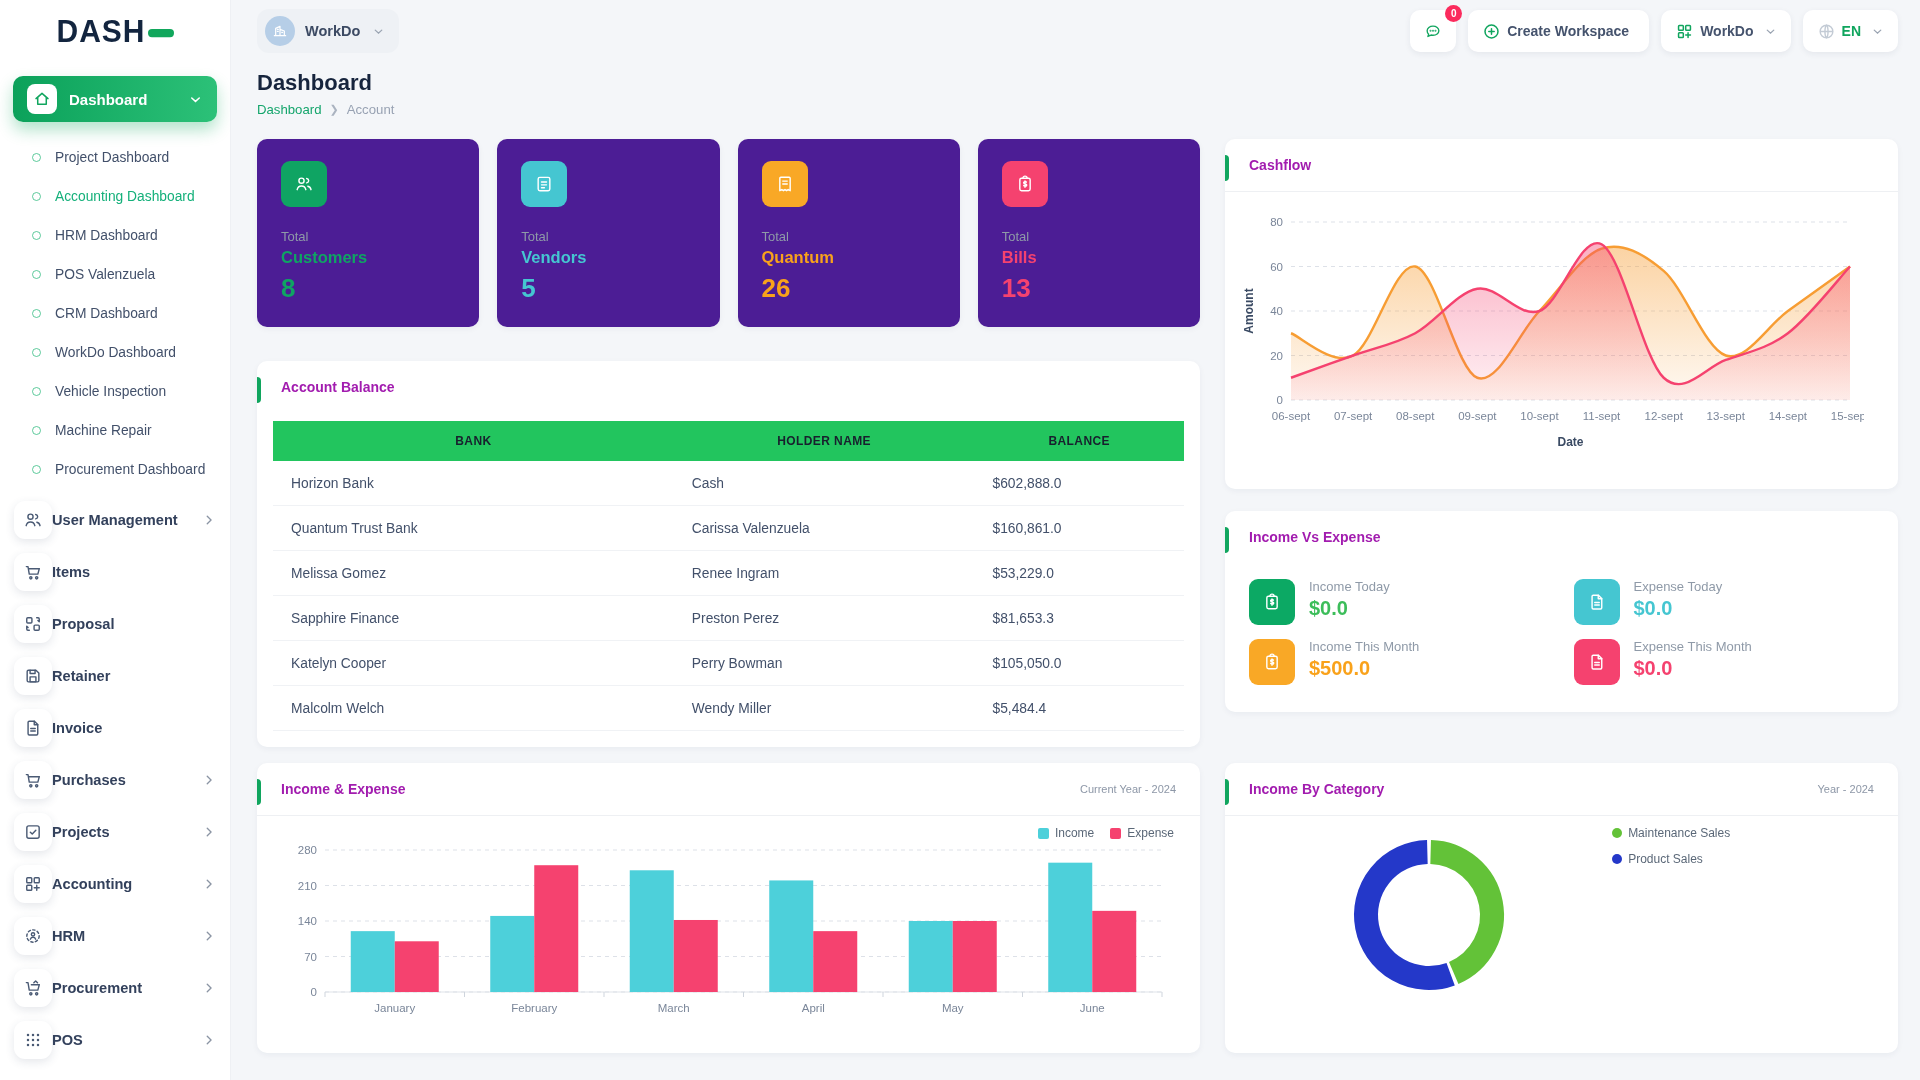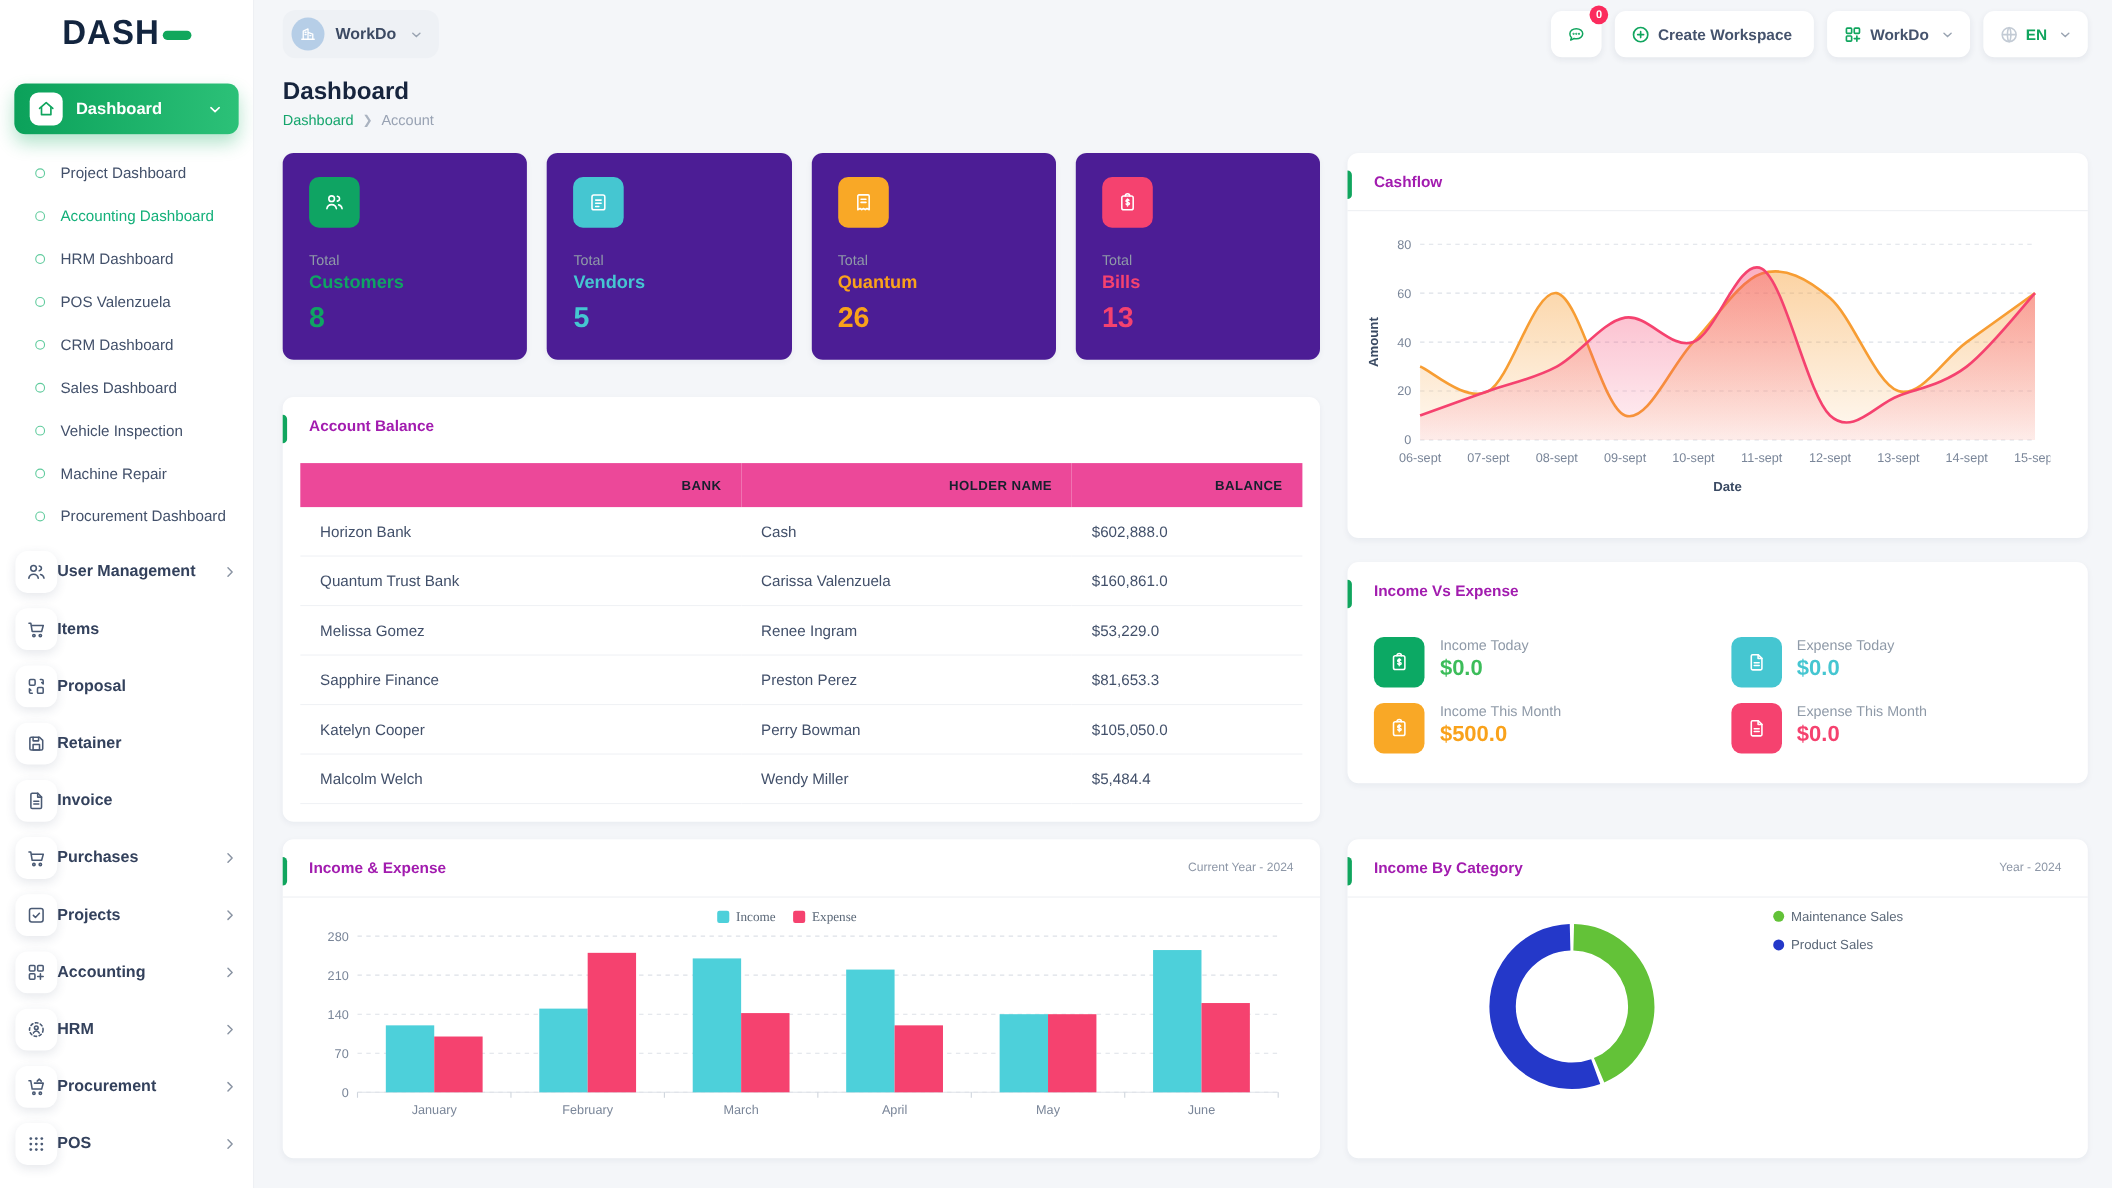--- a/index.html
+++ b/index.html
@@ -63,27 +63,27 @@
   .stat-card { background:#4c1d95; border-radius:10px; box-shadow:0 2px 6px rgba(25,40,70,.05); height:188px; padding:22px 24px; cursor:default; }
   .stat-icon { width:46px; height:46px; border-radius:9px; display:flex; align-items:center; justify-content:center; color:#fff; }
   .stat-prefix { margin-top:22px; font-size:13px; color:#8f9aa8; }
   .stat-label { margin-top:4px; font-size:16.5px; font-weight:bold; }
   .stat-value { margin-top:6px; font-size:26px; font-weight:bold; }
 
   
   .ab-card { margin-top:34px; height:386px; }
   .ab-table-wrap { padding:8px 16px 0 16px; }
   table.ab { width:100%; border-collapse:collapse; }
-  table.ab thead th { background:#ec4899; text-align:right; font-size:12px; letter-spacing:.4px; color:#18202e; padding:13px 18px; }
+  table.ab thead th { background:#22c55e; text-align:center; font-size:12px; letter-spacing:.4px; color:#18202e; padding:13px 18px; }
   table.ab tbody td { font-size:13.8px; color:#42506a; padding:14.5px 18px; border-bottom:1px solid #f0f2f5; }
   th.c-bank { width:44%; } th.c-holder { width:33%; } th.c-bal { width:23%; }
 
   
   .ie-card { margin-top:16px; height:290px; }
-  .legend-row { display:flex; justify-content:center; gap:16px; padding:10px 26px 0 0;font-family:Liberation Serif, serif; }
+  .legend-row { display:flex; justify-content:flex-end; gap:16px; padding:10px 26px 0 0; }
   .legend-item { display:flex; align-items:center; gap:6px; font-size:12px; color:#5b6878; }
   .legend-swatch { width:11px; height:11px; border-radius:2px; }
   .legend-dot { width:10px; height:10px; border-radius:50%; }
 
   
   .cf-card { height:350px; }
   .cf-plot { padding:14px 10px 0 14px; }
   .ive-card { margin-top:22px; height:201px; }
   .ive-grid { display:grid; grid-template-columns:1fr 1fr; gap:14px 24px; padding:16px 24px 0 24px; }
   .ive-tile { display:flex; align-items:flex-start; gap:14px; }
@@ -135,21 +135,21 @@
       <li>
         <span class="bullet"></span>
         <span>POS Valenzuela</span>
       </li>
       <li>
         <span class="bullet"></span>
         <span>CRM Dashboard</span>
       </li>
       <li>
         <span class="bullet"></span>
-        <span>Sales Dashboard</span>
+        <span>WorkDo Dashboard</span>
       </li>
       <li>
         <span class="bullet"></span>
         <span>Vehicle Inspection</span>
       </li>
       <li>
         <span class="bullet"></span>
         <span>Machine Repair</span>
       </li>
       <li>

